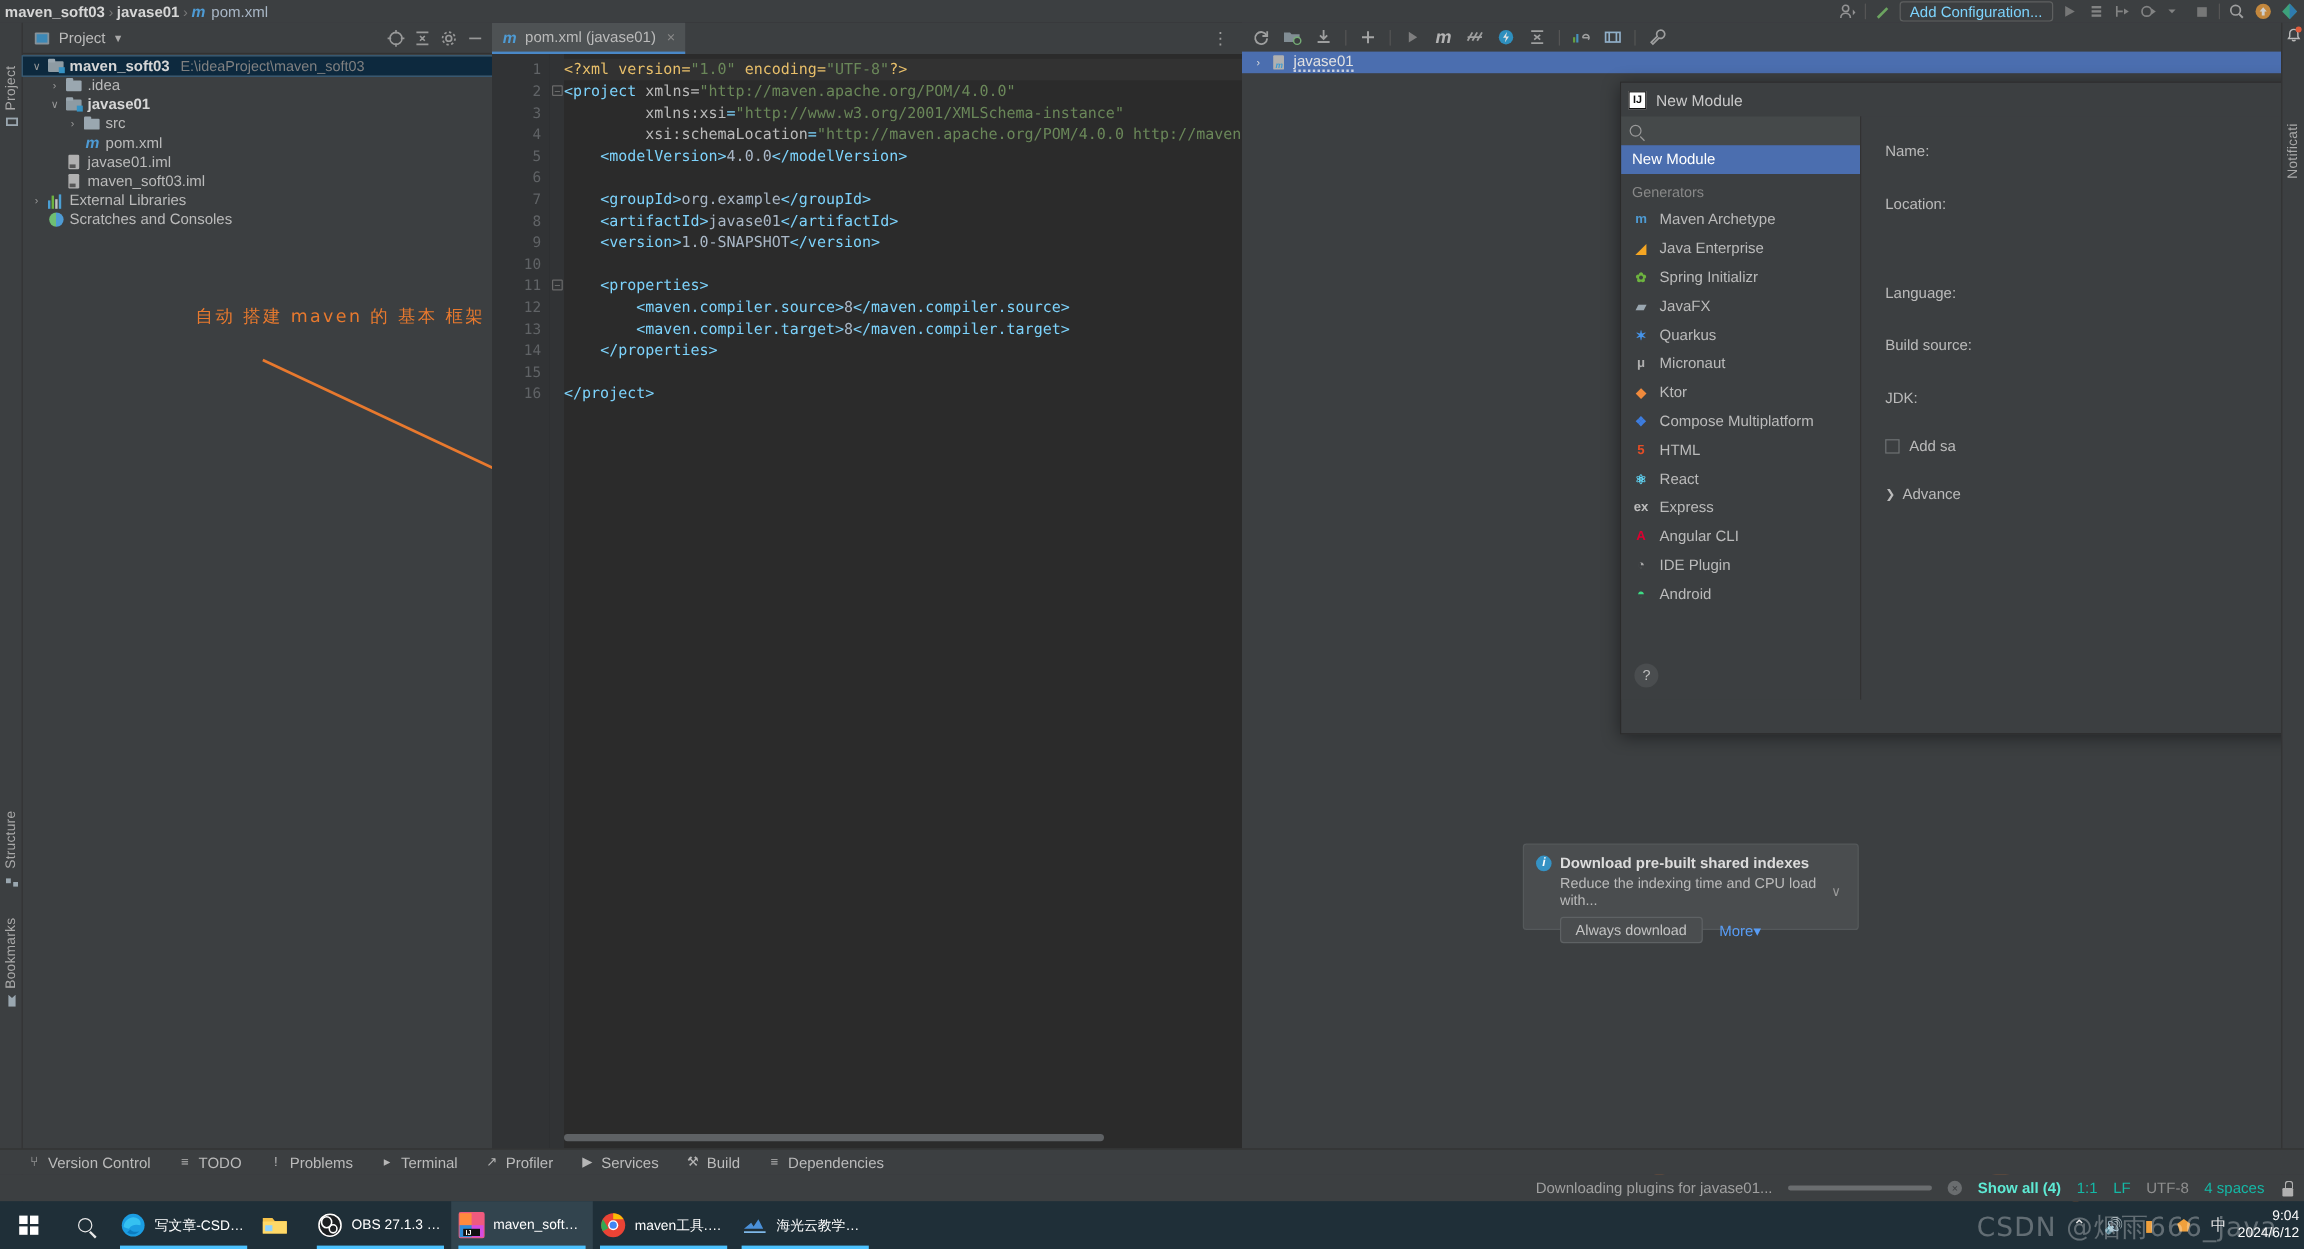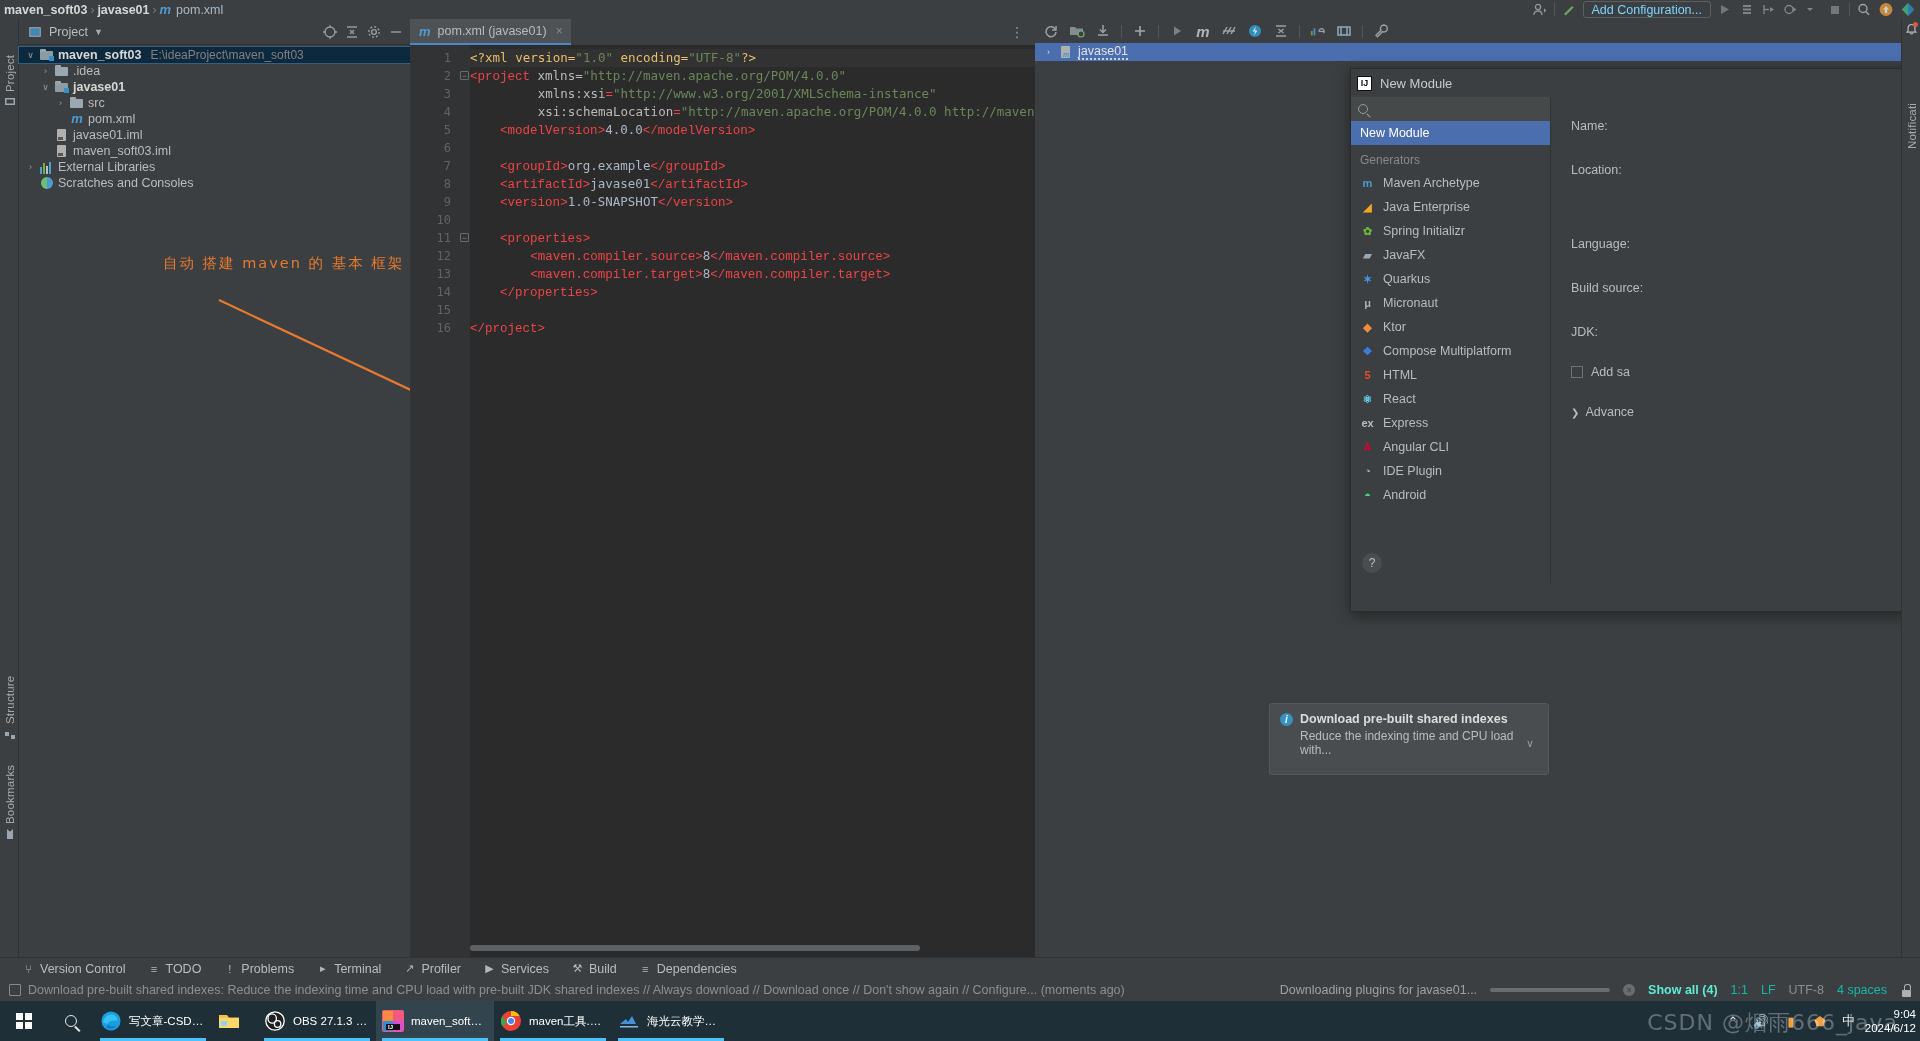--- a/index.html
+++ b/index.html
@@ -152,21 +152,21 @@
     position: absolute; left: 2px; width: 9px; height: 9px;
     color: #7a7a7a; font-size: 9px; line-height: 8px; text-align: center;
     border: 1px solid #6a6a6a; border-radius: 1px;
   }
   .code-lines {
     position: absolute; left: 60px; top: 0; padding-top: 4px;
     font-family: "DejaVu Sans Mono", monospace; font-size: 12.5px;
     white-space: pre; line-height: 18px;
   }
   .code-lines .line { height: 18px; }
-  .tk-tag { color: #ef4444; font-family: Liberation Mono, monospace; }
+  .tk-tag { color: #7dd3fc; }
   .tk-attr { color: #bababa; }
   .tk-str { color: #6a8759; }
   .tk-txt { color: #a9b7c6; }
   .tk-pi  { color: #e8bf6a; }
   .caret-line-bg {
     position: absolute; left: 0; top: 4px; width: 100%; height: 18px;
     background: #323232;
   }
   .hscroll {
     position: absolute; bottom: 6px; left: 60px; width: 450px; height: 6px;
@@ -830,20 +830,26 @@
 
   <div class="balloon">
     <div class="bl-title">
       <span class="info-ic">i</span>
       <span>Download pre-built shared indexes</span>
     </div>
     <div class="bl-desc">
       <span>Reduce the indexing time and CPU load with...</span>
       <span class="bl-chev">∨</span>
     </div>
+    <div class="bl-actions">
+      <span class="bl-btn">Always download</span>
+      <span class="bl-more">
+        <span>More</span><span>▾</span>
+      </span>
+    </div>
   </div>
 
   <div class="bottom-tools" id="bottomtools">
       <div class="bt-item">
         <span class="bt-ic">⑂</span>
         <span>Version Control</span>
       </div>
       <div class="bt-item">
         <span class="bt-ic">≡</span>
         <span>TODO</span>
@@ -868,24 +874,20 @@
         <span class="bt-ic">⚒</span>
         <span>Build</span>
       </div>
       <div class="bt-item">
         <span class="bt-ic">≡</span>
         <span>Dependencies</span>
       </div>
     </div>
 
   <div class="status-bar">
-    <div class="sb-left">
-      <span class="sb-note-ic"></span>
-      <span class="sb-msg">Download pre-built shared indexes: Reduce the indexing time and CPU load with pre-built JDK shared indexes // Always download // Download once // Don't show again // Configure... (moments ago)</span>
-    </div>
     <div class="sb-right">
       <span class="sb-prog-label">Downloading plugins for javase01...</span>
       <span class="prog-track"></span>
       <span class="prog-x">×</span>
       <span class="sb-link">Show all (4)</span>
       <span class="sb-txt">1:1</span>
       <span class="sb-txt">LF</span>
       <span class="sb-dim">UTF-8</span>
       <span class="sb-txt">4 spaces</span>
       <span class="lock-ic"></span>

